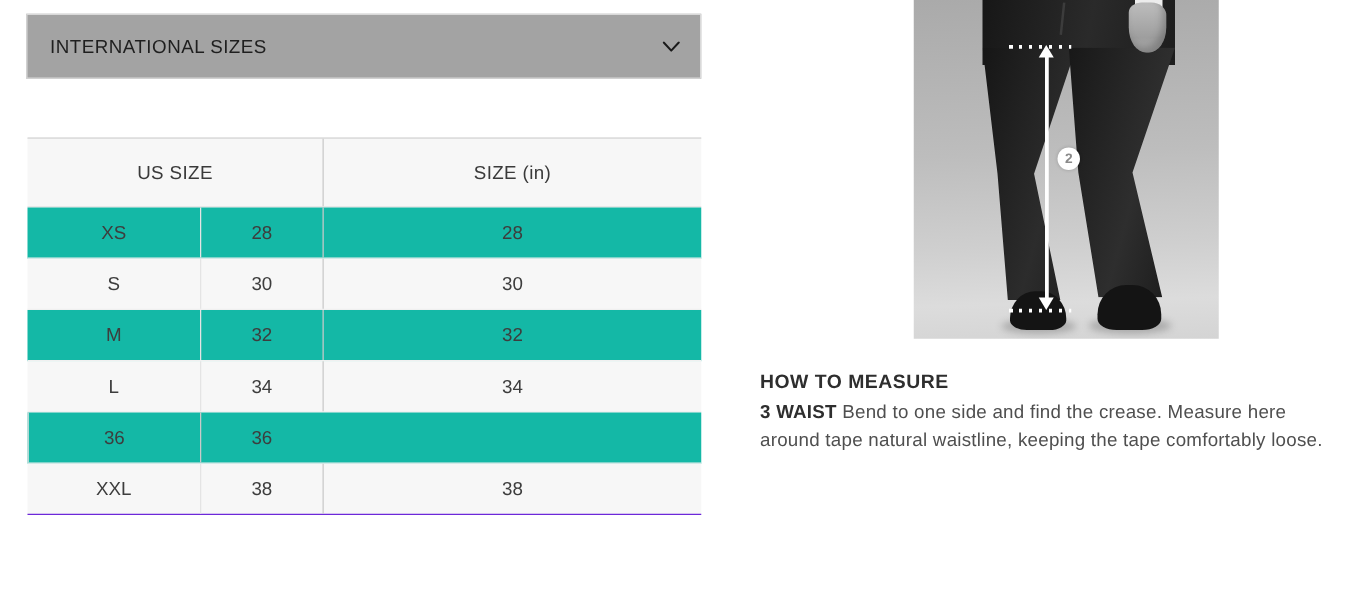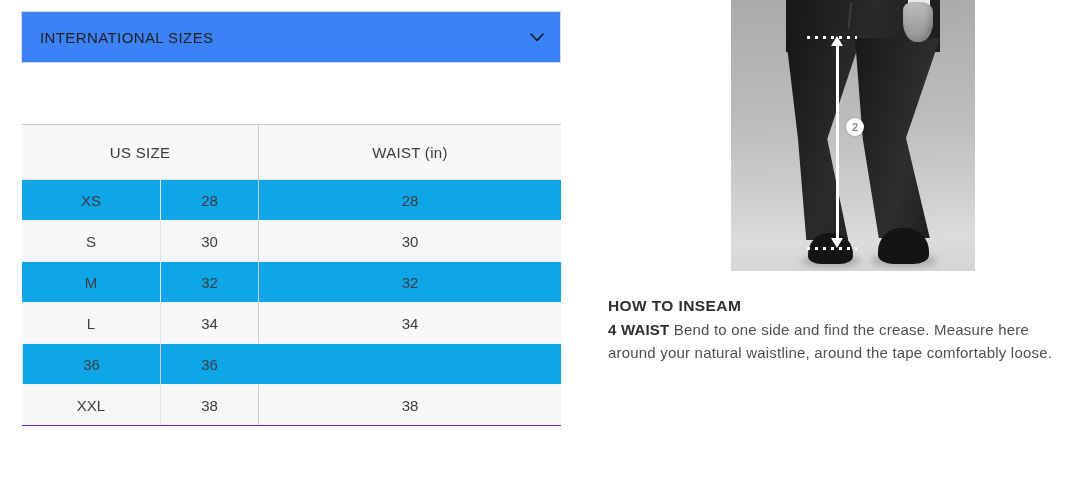--- a/index.html
+++ b/index.html
@@ -2,48 +2,48 @@
 <html><head>
 <meta charset="utf-8">
 <style>
   * { margin: 0; padding: 0; box-sizing: border-box; }
   html, body { width: 1080px; height: 491px; background: #ffffff; overflow: hidden; }
   body { font-family: "Liberation Sans", sans-serif; position: relative; color: #3c3c3c; }
 
   
   .size-selector {
     position: absolute; left: 21px; top: 11px; width: 540px; height: 52px;
-    background: #3b82f6; border: 1px solid #d9d9d9;
+    background: #a3a3a3; border: 1px solid #d9d9d9;
     display: flex; align-items: center; justify-content: space-between;
     padding: 0 16px 0 18px; cursor: pointer;
   }
   .size-selector-label {
     font-size: 15px; letter-spacing: 0.4px; color: #1f1f1f;
   }
   .chevron-down { width: 14px; height: 9px; display: block; }
 
   
   .size-table {
-    position: absolute; left: 22px; top: 124px; width: 539px;
+    position: absolute; left: 22px; top: 110px; width: 539px;
     border-top: 1px solid #c9c9c9;
     font-size: 15px;
   }
   .size-table-header {
     display: grid; grid-template-columns: 236px 303px;
     background: #f7f7f7; height: 55px;
     border-bottom: 1px solid #e2e2e2;
   }
   .size-table-header .hcell {
     display: flex; align-items: center; justify-content: center;
     color: #3a3a3a; letter-spacing: 0.3px;
   }
   .size-table-header .hcell.waist { border-left: 1px solid #c9c9c9; }
   .size-table-row {
     display: grid; grid-template-columns: 138px 98px 303px;
-    height: 41px; border-bottom: 1px solid #f0f0f0; background: #0ea5e9;
+    height: 41px; border-bottom: 1px solid #f0f0f0; background: #14b8a6;
   }
   .size-table-row.alt { background: #f7f7f7; }
   .size-table-row:last-child { border-bottom: 1px solid #6d28d9; }
   .size-table-row .cell {
     display: flex; align-items: center; justify-content: center; color: #3d3d3d;
   }
   .size-table-row .cell.usnum { border-left: 1px solid #e4e4e4; }
   .size-table-row .cell.waist { border-left: 1px solid #c9c9c9; }
 
   
@@ -117,21 +117,21 @@
 <div class="size-selector">
   <span class="size-selector-label">INTERNATIONAL SIZES</span>
   <svg class="chevron-down" viewBox="0 0 14 9">
     <polyline points="1,1 7,7.5 13,1" fill="none" stroke="#1a1a1a" stroke-width="1.6" stroke-linecap="round" stroke-linejoin="round"></polyline>
   </svg>
 </div>
 
 <div class="size-table">
   <div class="size-table-header">
     <div class="hcell">US SIZE</div>
-    <div class="hcell waist">WAIST (in)</div>
+    <div class="hcell waist">SIZE (in)</div>
   </div>
   <div class="size-table-row">
     <div class="cell">XS</div>
     <div class="cell usnum">28</div>
     <div class="cell waist">28</div>
   </div>
   <div class="size-table-row alt">
     <div class="cell">S</div>
     <div class="cell usnum">30</div>
     <div class="cell waist">30</div>
@@ -170,15 +170,15 @@
   <div class="hand"></div>
   <div class="dotted-line dotted-top"></div>
   <div class="dotted-line dotted-bottom"></div>
   <div class="arrow-shaft"></div>
   <div class="arrow-head arrow-head-up"></div>
   <div class="arrow-head arrow-head-down"></div>
   <div class="measure-badge">2</div>
 </div>
 
 <div class="measure-guide">
-  <div class="measure-heading">HOW TO INSEAM</div>
-  <div class="measure-item"><b>4 WAIST</b> <span>Bend to one side and find the crease. Measure here around your natural waistline, around the tape comfortably loose.</span></div>
+  <div class="measure-heading">HOW TO MEASURE</div>
+  <div class="measure-item"><b>3 WAIST</b> <span>Bend to one side and find the crease. Measure here around tape natural waistline, keeping the tape comfortably loose.</span></div>
 </div>
 
 </body></html>

